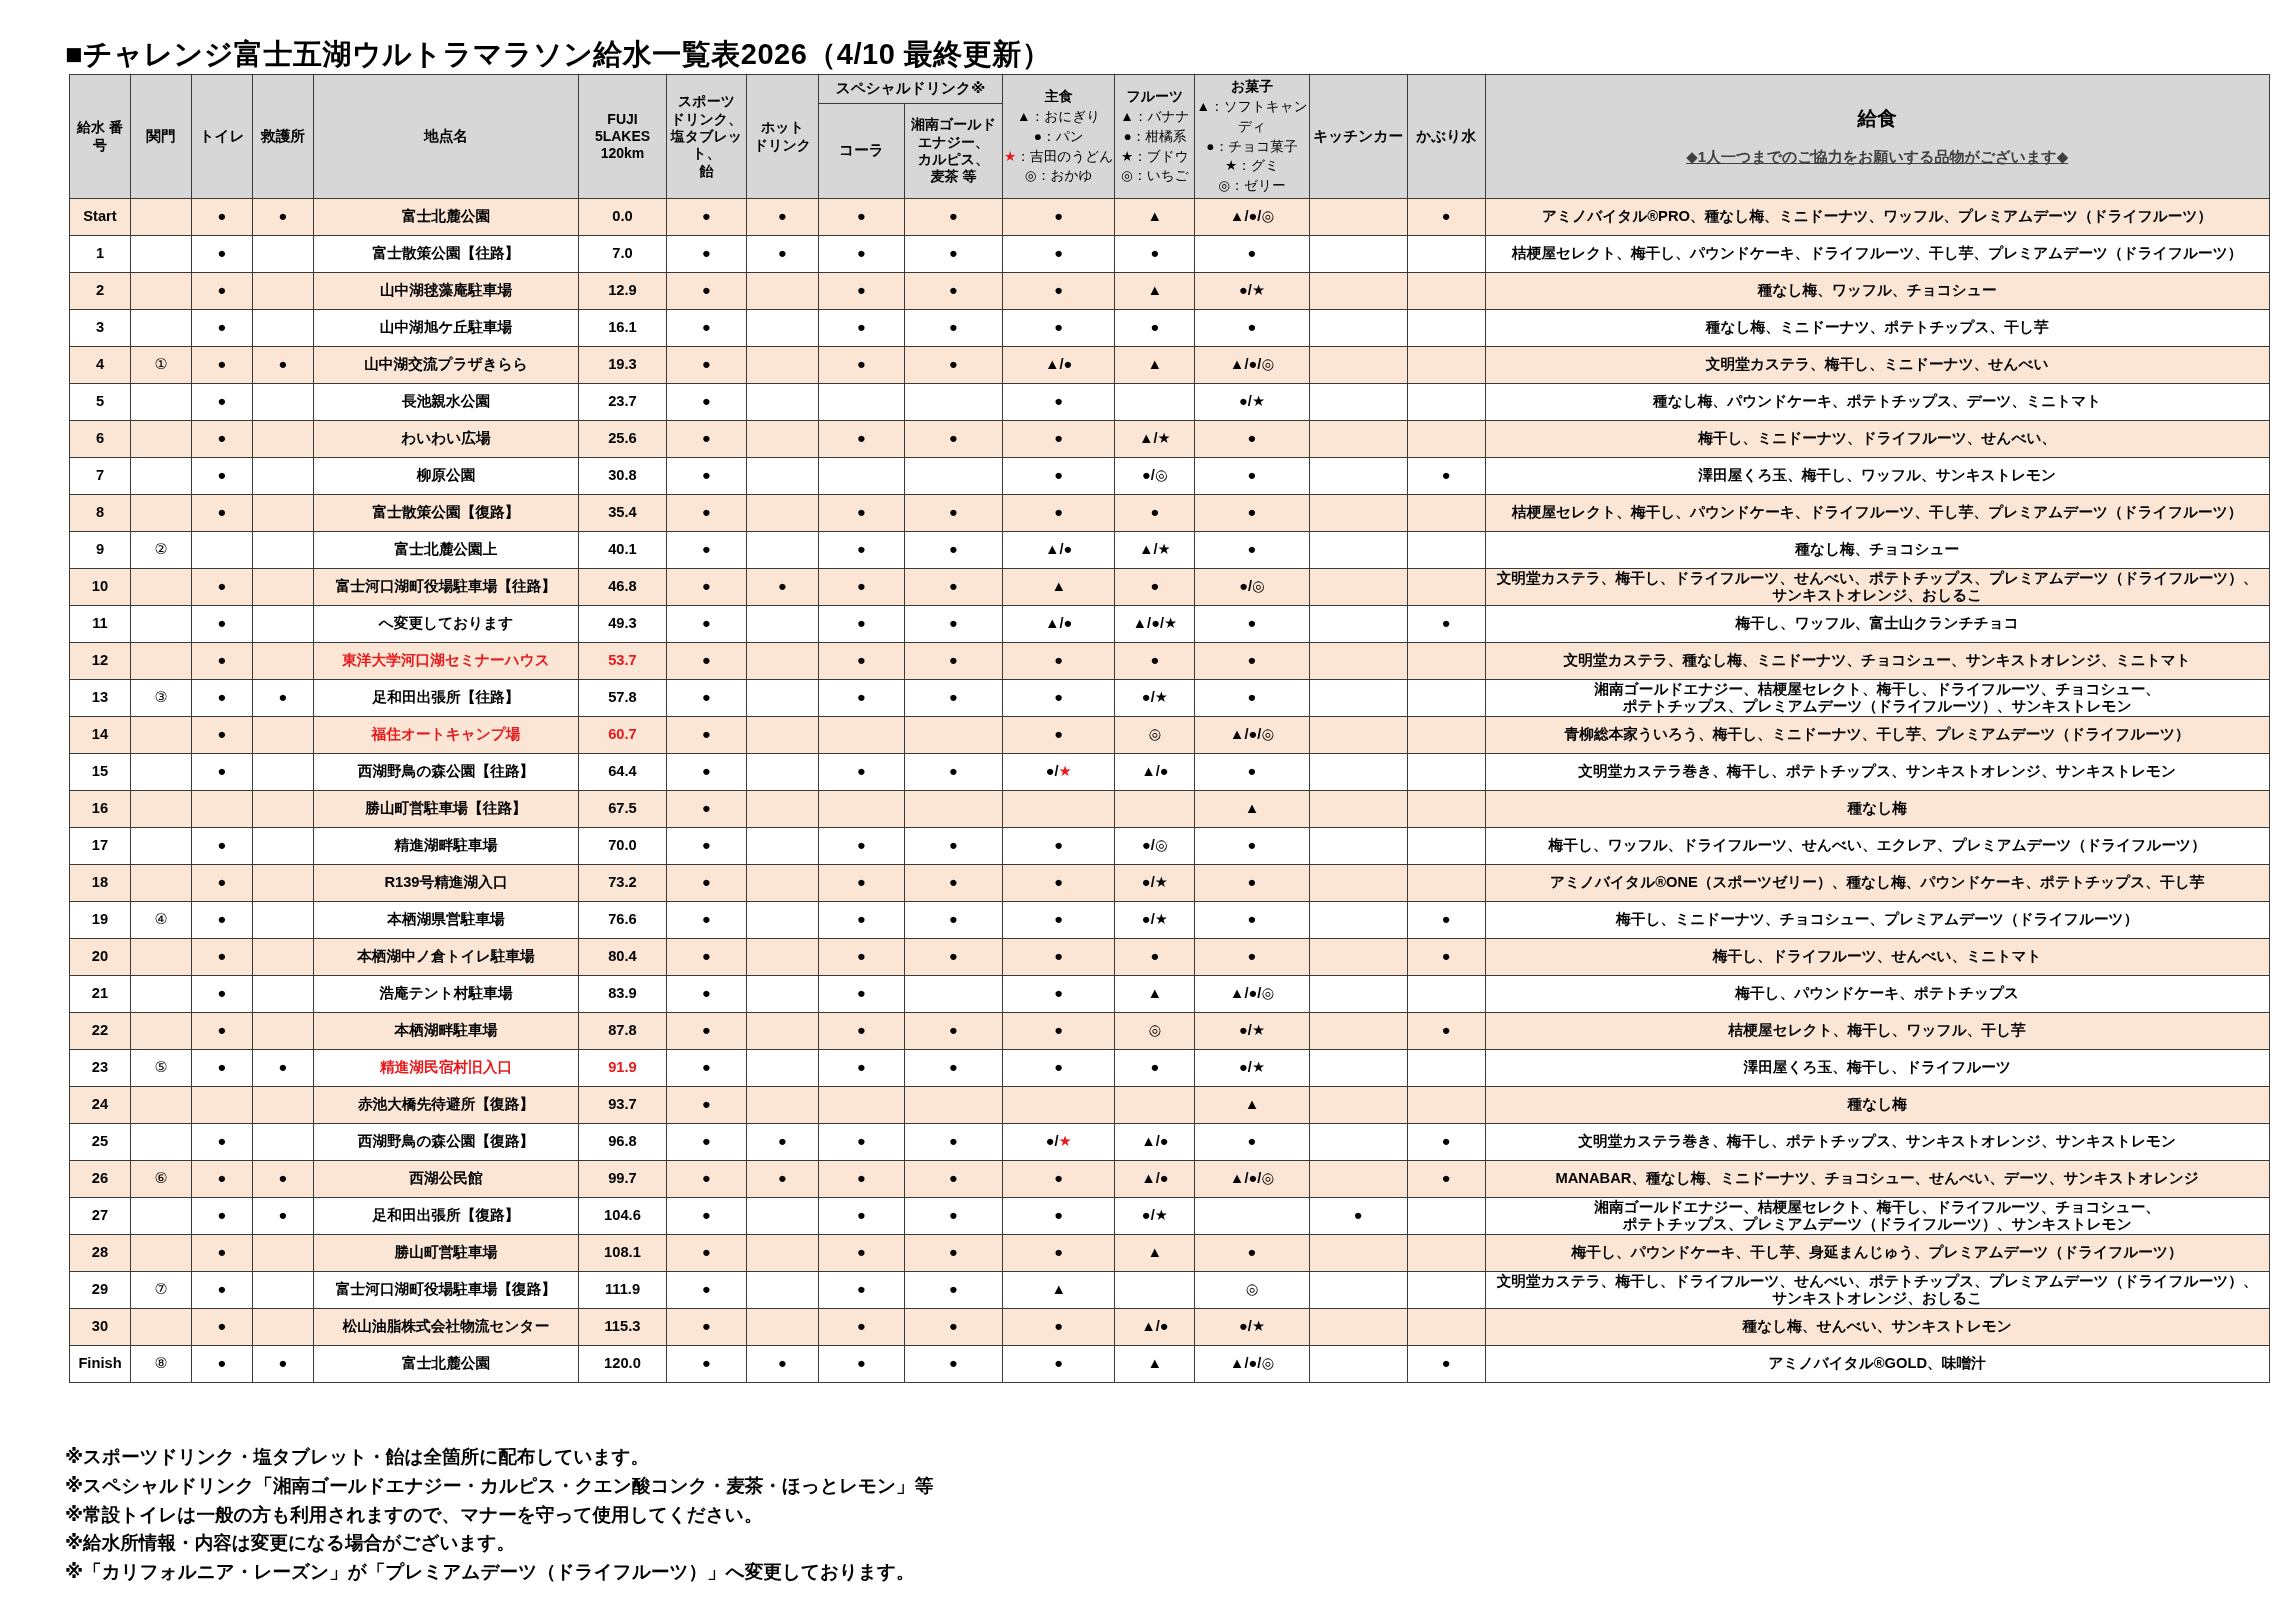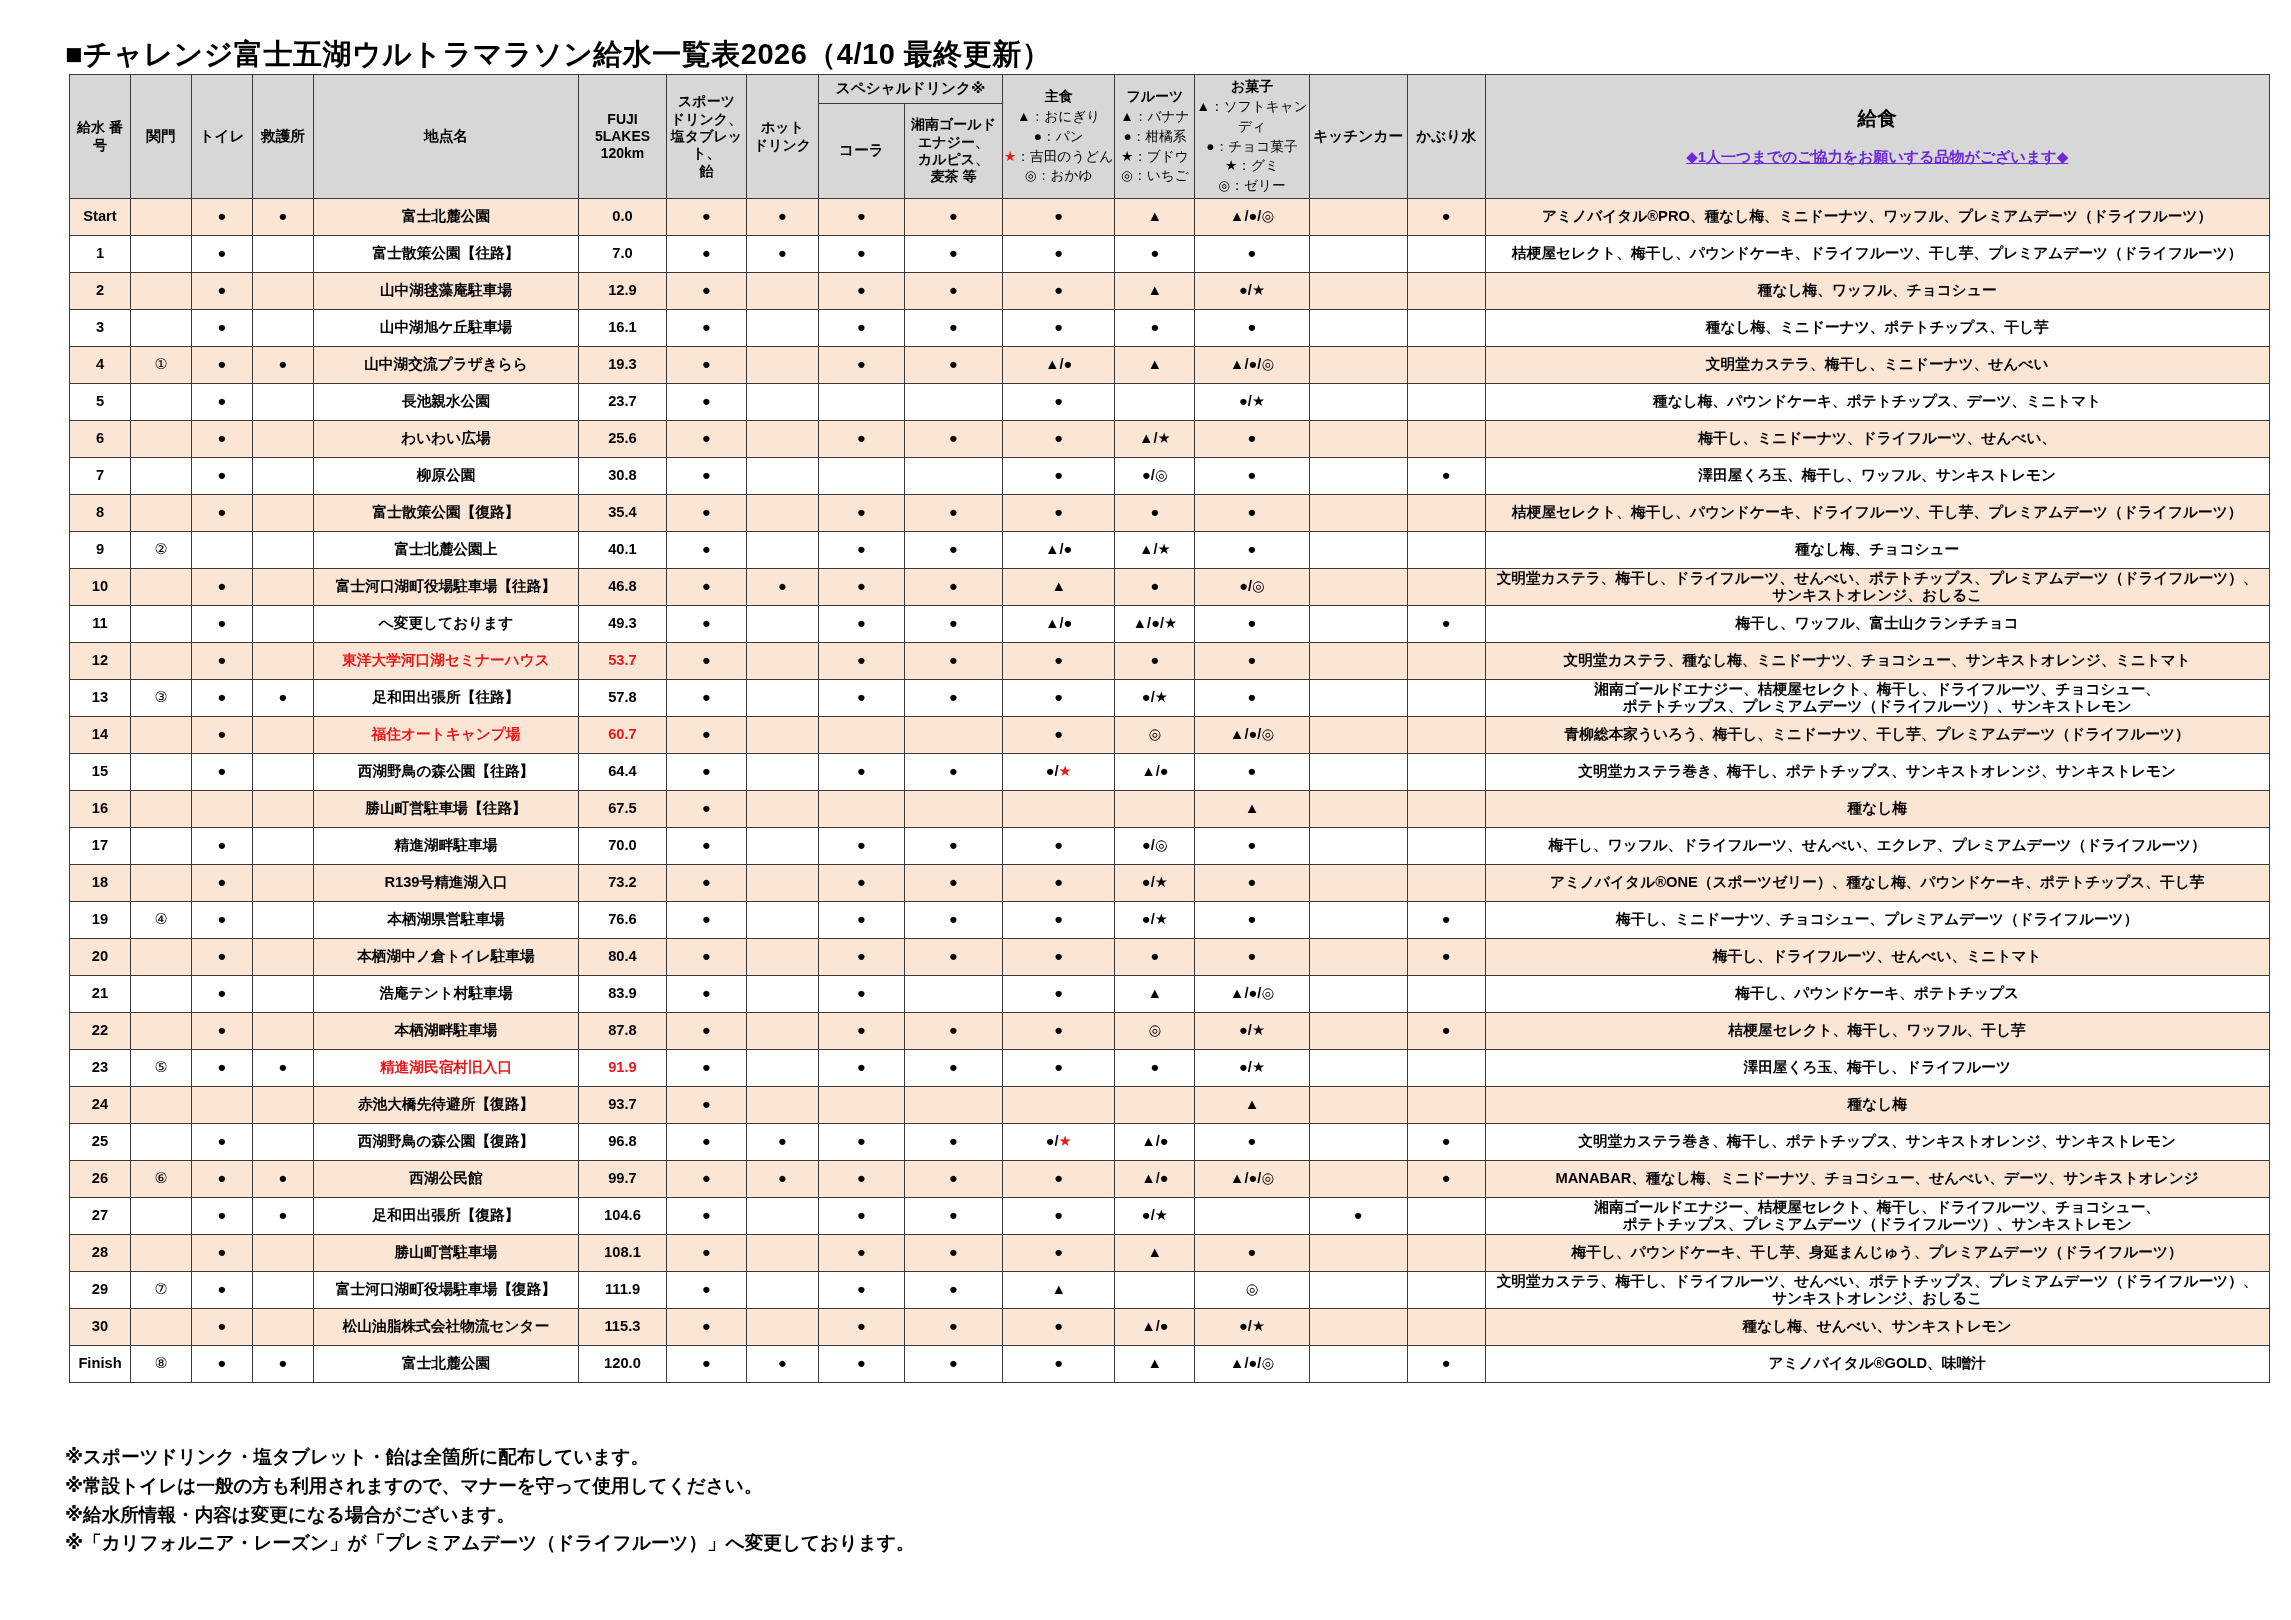--- a/index.html
+++ b/index.html
@@ -31,21 +31,21 @@
   table.grid thead th{
     background:#d7d7d7;
     font-weight:bold;
     font-size:14.7px;
     padding:2px 1px;
   }
   .hdr-sub{font-weight:bold;font-size:14px;}
   .hdr-legend{font-weight:normal;font-size:13.7px;line-height:1.45;}
   .hdr-legend .lg{display:block;white-space:nowrap;}
   .kyushoku-head{font-weight:bold;font-size:19.6px;display:block;margin-bottom:18px;}
-  .kyushoku-note{display:block;color:#6d28d9;font-weight:bold;font-size:15px;text-decoration:underline;}
+  .kyushoku-note{display:block;color:#404040;font-weight:bold;font-size:15px;text-decoration:underline;}
 
   
   col.c-no{width:61px}
   col.c-gate{width:61px}
   col.c-toilet{width:61px}
   col.c-aid{width:61px}
   col.c-place{width:265px}
   col.c-km{width:88px}
   col.c-sports{width:80px}
   col.c-hot{width:72px}
@@ -764,19 +764,20 @@
             <td class="mark"></td>
             <td class="mark">●</td>
             <td class="food">アミノバイタル®GOLD、味噌汁</td>
           </tr>
         </tbody>
     </table>
   </div>
 
   <div class="notes" id="notes">
       <div>※スポーツドリンク・塩タブレット・飴は全箇所に配布しています。</div>
+      <div>※スペシャルドリンク「湘南ゴールドエナジー・カルピス・クエン酸コンク・麦茶・ほっとレモン」等</div>
       <div>※常設トイレは一般の方も利用されますので、マナーを守って使用してください。</div>
       <div>※給水所情報・内容は変更になる場合がございます。</div>
       <div>※「カリフォルニア・レーズン」が「プレミアムデーツ（ドライフルーツ）」へ変更しております。</div>
     </div>
 
 </div>
 
 
 </body></html>

